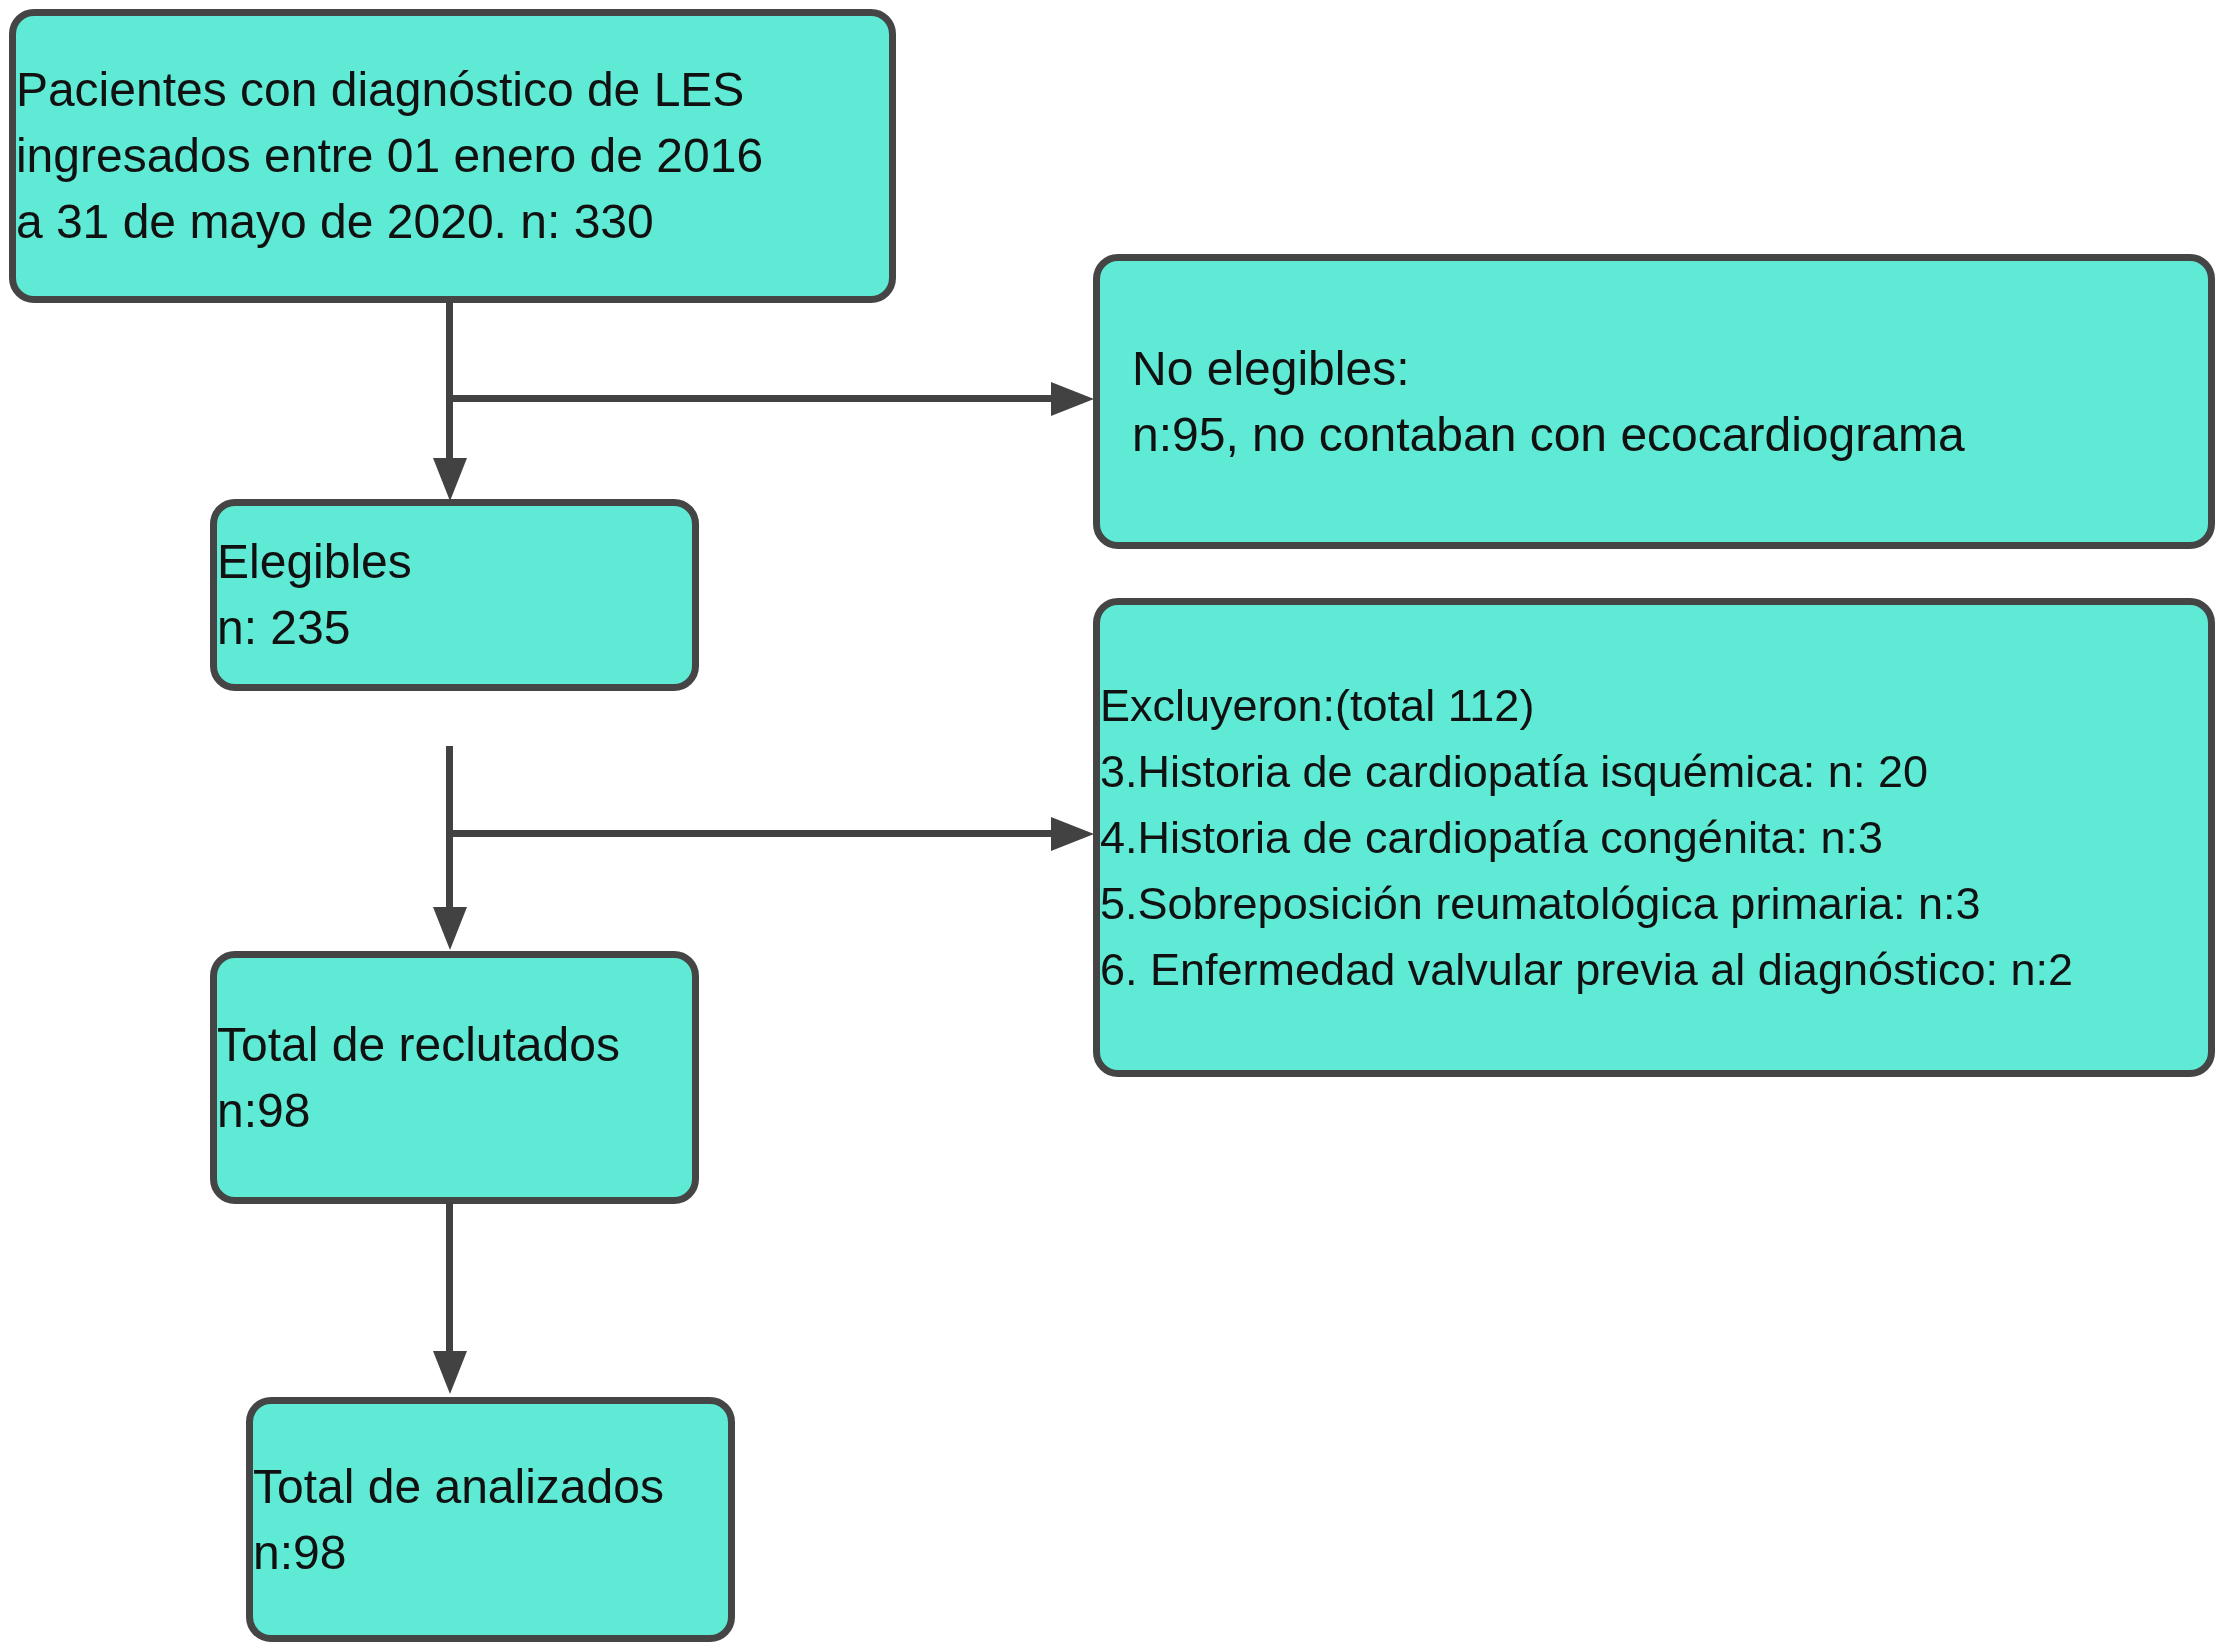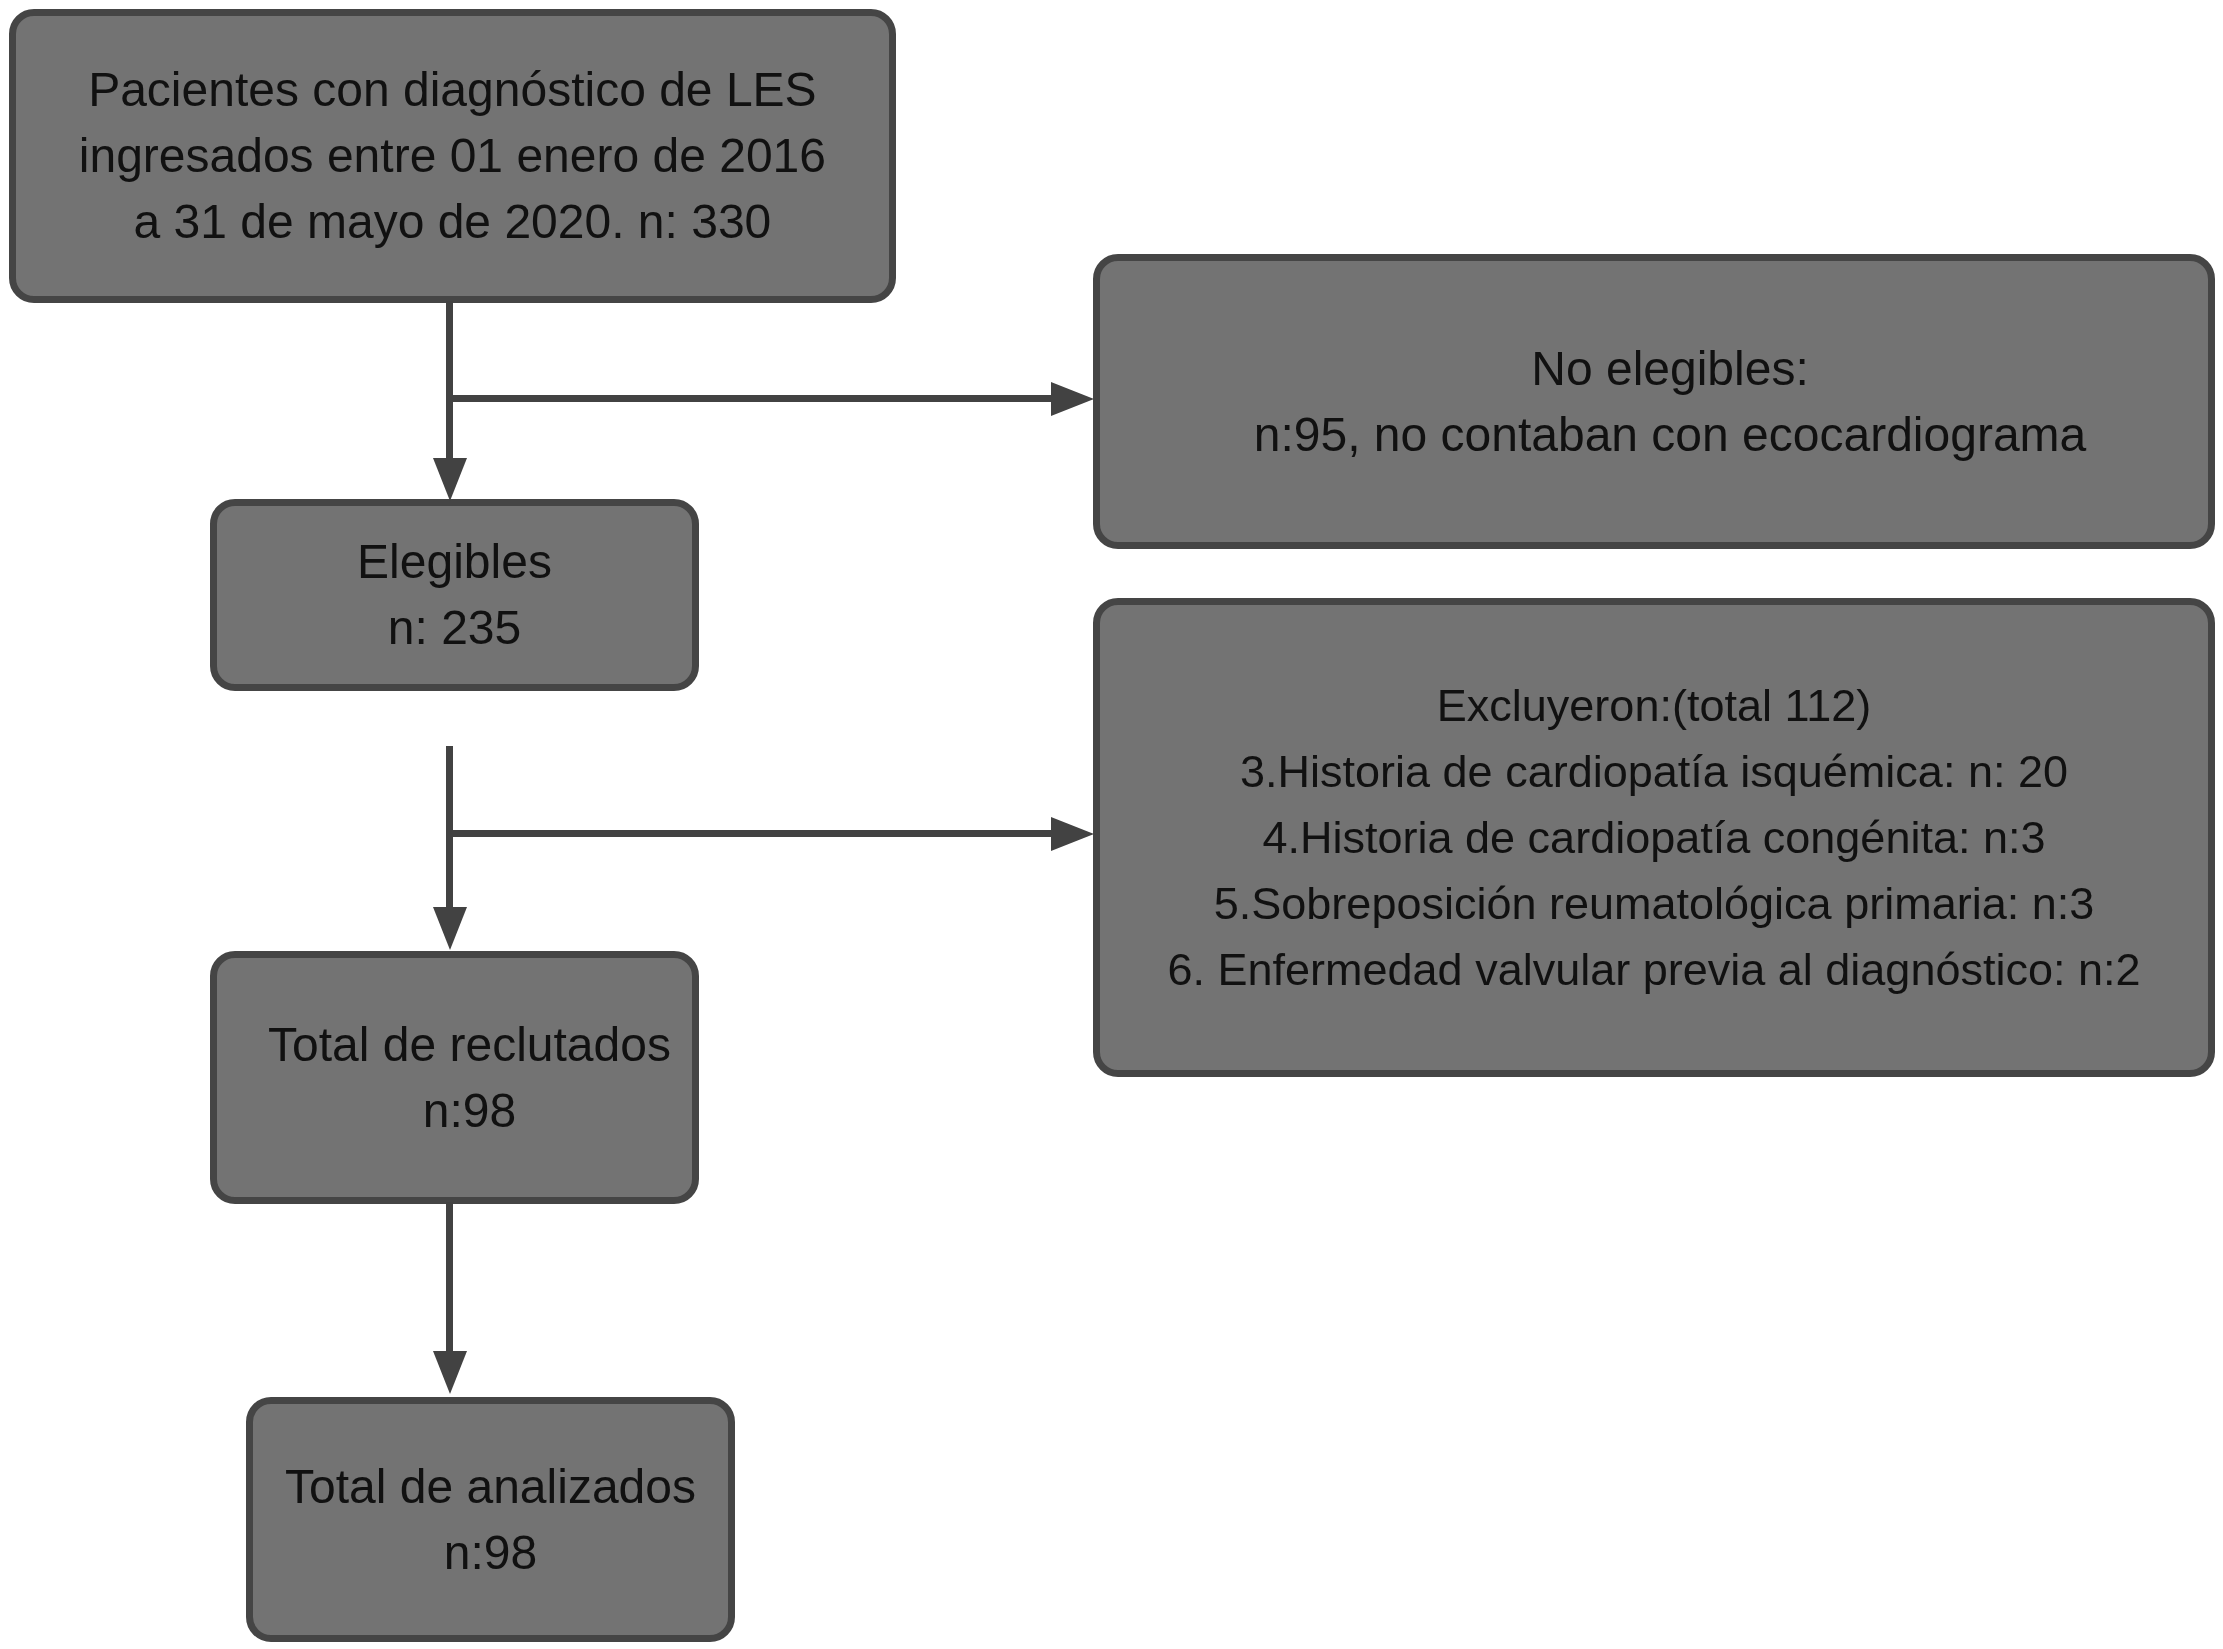--- a/index.html
+++ b/index.html
@@ -8,27 +8,27 @@
     width: 2224px;
     height: 1649px;
     background: #ffffff;
     font-family: "Liberation Sans", sans-serif;
     color: #111111;
     overflow: hidden;
   }
   .box {
     position: absolute;
     box-sizing: border-box;
-    background: #737373;
+    background: #5eead4;
     border: 7px solid #454545;
     border-radius: 25px;
     display: flex;
     flex-direction: column;
     justify-content: center;
-    align-items: center;
+    align-items: flex-start;
     text-align: center;
   }
   .bline {
     font-size: 48px;
     line-height: 66px;
     white-space: nowrap;
   }
   .box-excluded .bline {
     font-size: 45px;
     line-height: 66px;
@@ -46,21 +46,21 @@
     border-top: 17px solid transparent;
     border-bottom: 17px solid transparent;
     border-left: 43px solid #424242;
   }
 
   
   .box-source      { left: 8.9px;   top: 8.9px;   width: 887px; height: 294px; }
   .box-noteligible { left: 1093px; top: 254px;  width: 1122px; height: 295px; padding-left: 32px; }
   .box-eligible    { left: 210px;  top: 499px;  width: 489px;  height: 192px; }
   .box-excluded    { left: 1093px; top: 598px;  width: 1122px; height: 479px; }
-  .box-recruited   { left: 210px;  top: 951px; width: 489px;  height: 253px; padding-left: 30px; }
+  .box-recruited   { left: 210px;  top: 951px; width: 489px;  height: 253px; }
   .box-analyzed    { left: 210px;  top: 1397px; width: 489px;  height: 245px; margin-left: 36px; }
 
   
   .v1 { left: 446px; top: 301px;  height: 160px; }
   .a1 { left: 433px; top: 458px; }
   .h1 { left: 450px; top: 395px;  width: 603px; }
   .r1 { left: 1051px; top: 382px; }
   .v2 { left: 446px; top: 746px;  height: 165px; }
   .a2 { left: 433px; top: 907px; }
   .h2 { left: 450px; top: 830px;  width: 603px; }

